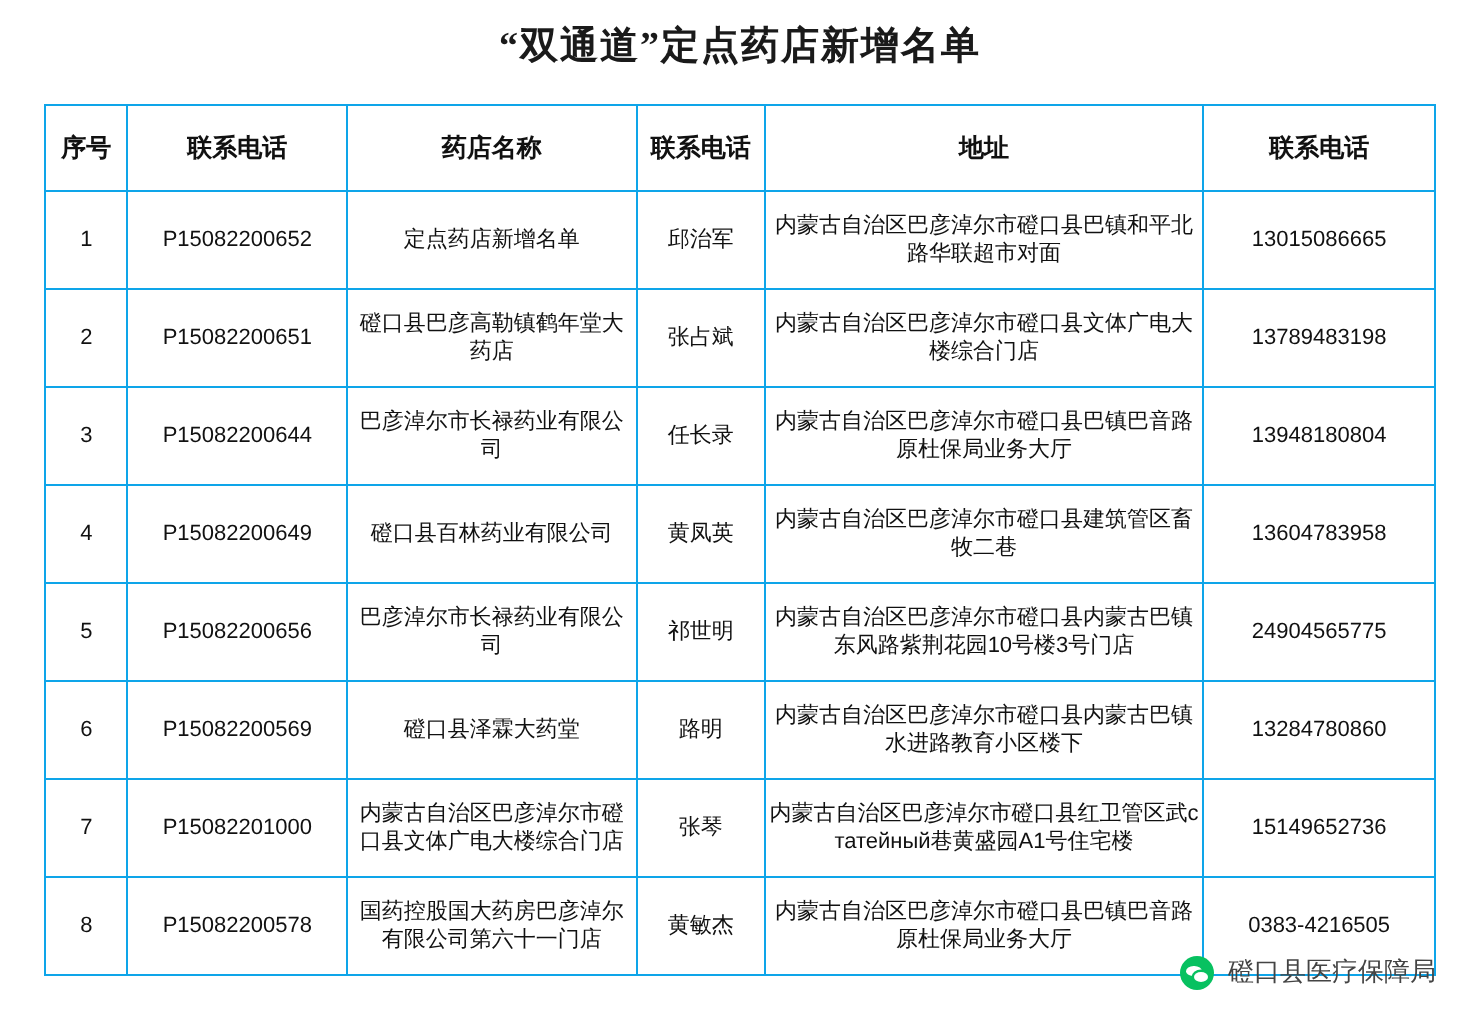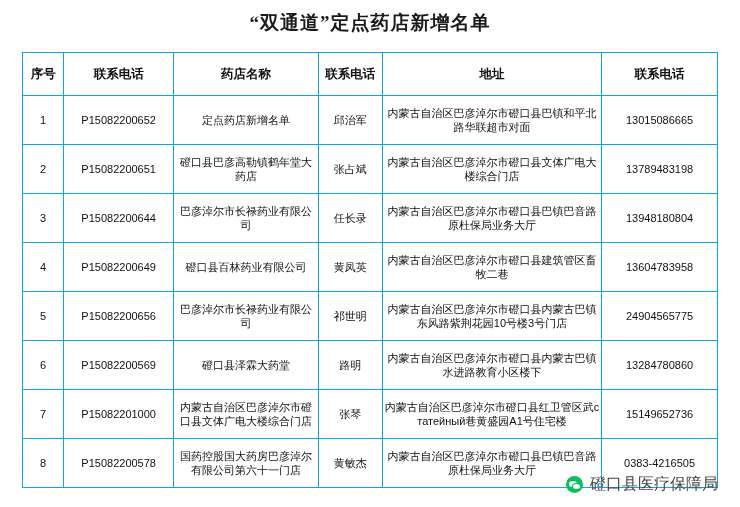--- a/index.html
+++ b/index.html
@@ -100,21 +100,21 @@
     position: absolute;
     left: 7px;
     top: 8px;
     width: 7px;
     height: 5px;
     background: #ffffff;
     border-radius: 50%;
     box-shadow: 0 0 0 1.2px #07c160;
   }
   .footer-label {
-    font-size: 16px;
+    font-size: 13px;
     color: #444444;
     text-align: center;
   }
 </style>
 </head>
 <body>
 
 <div class="page">
 
   <div class="title">“双通道”定点药店新增名单</div>

